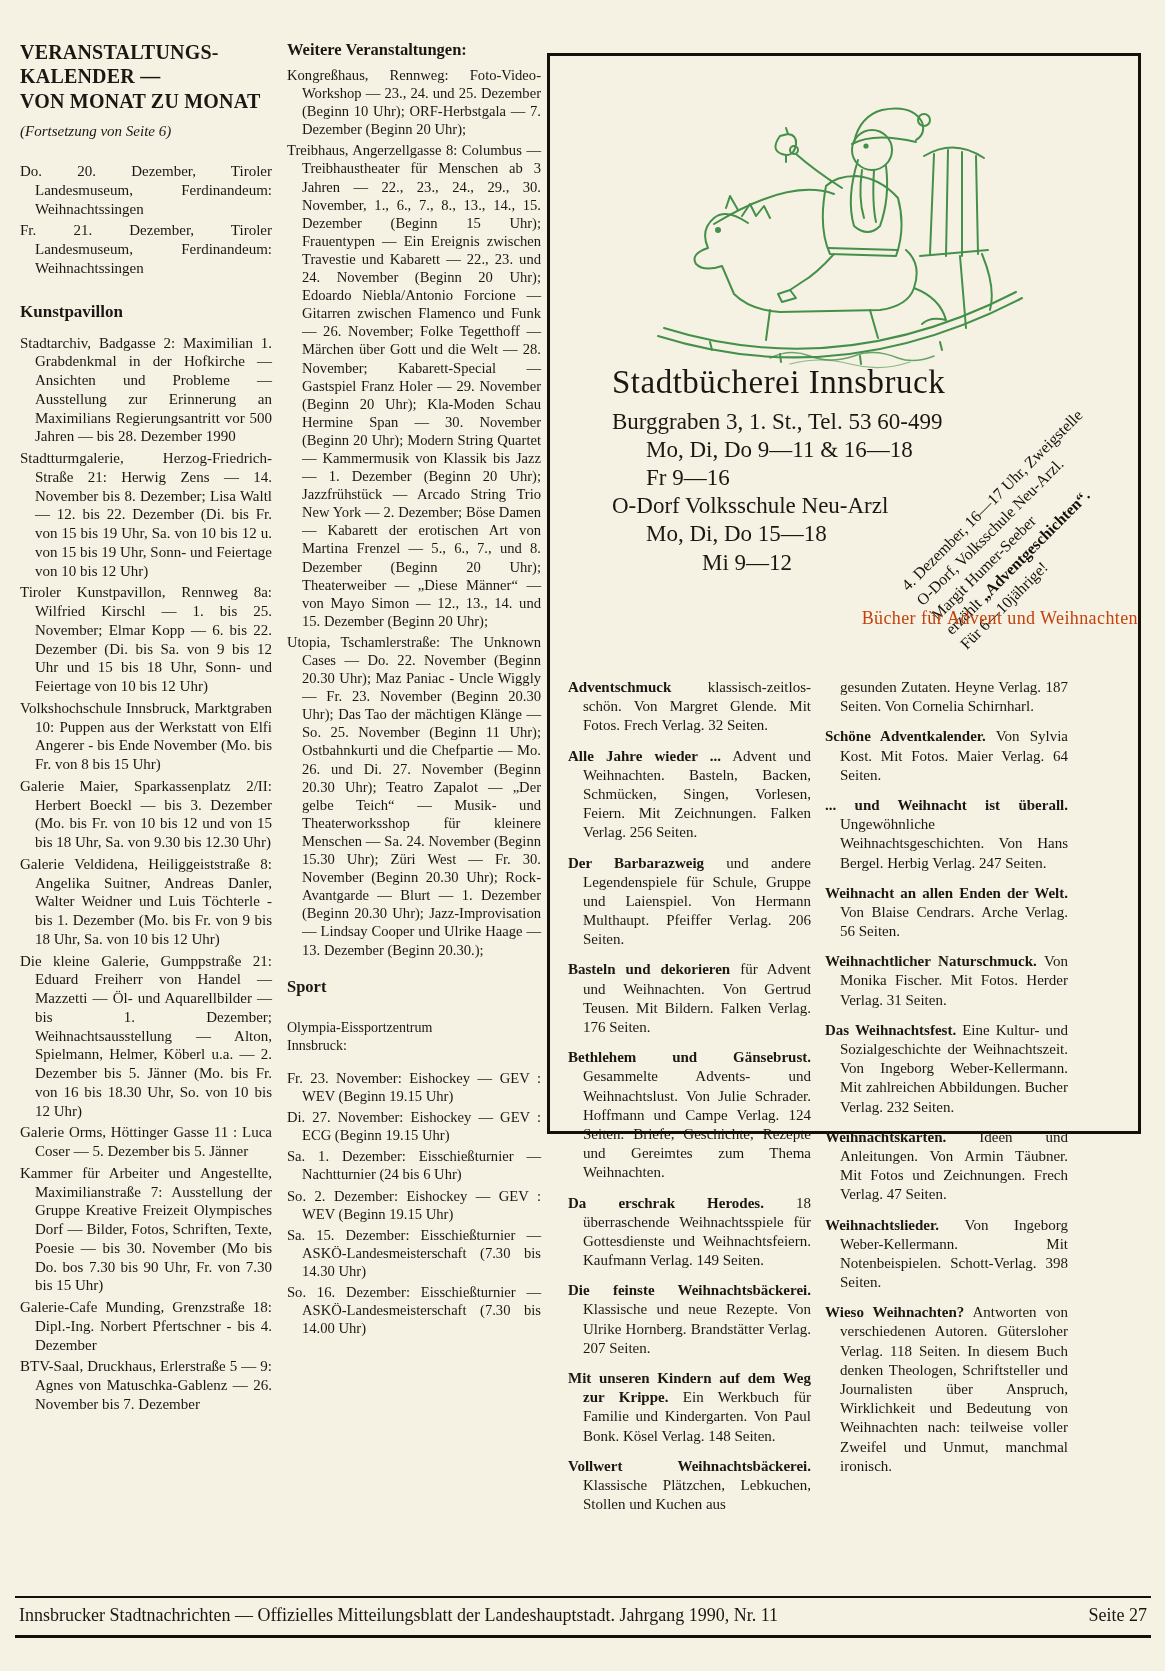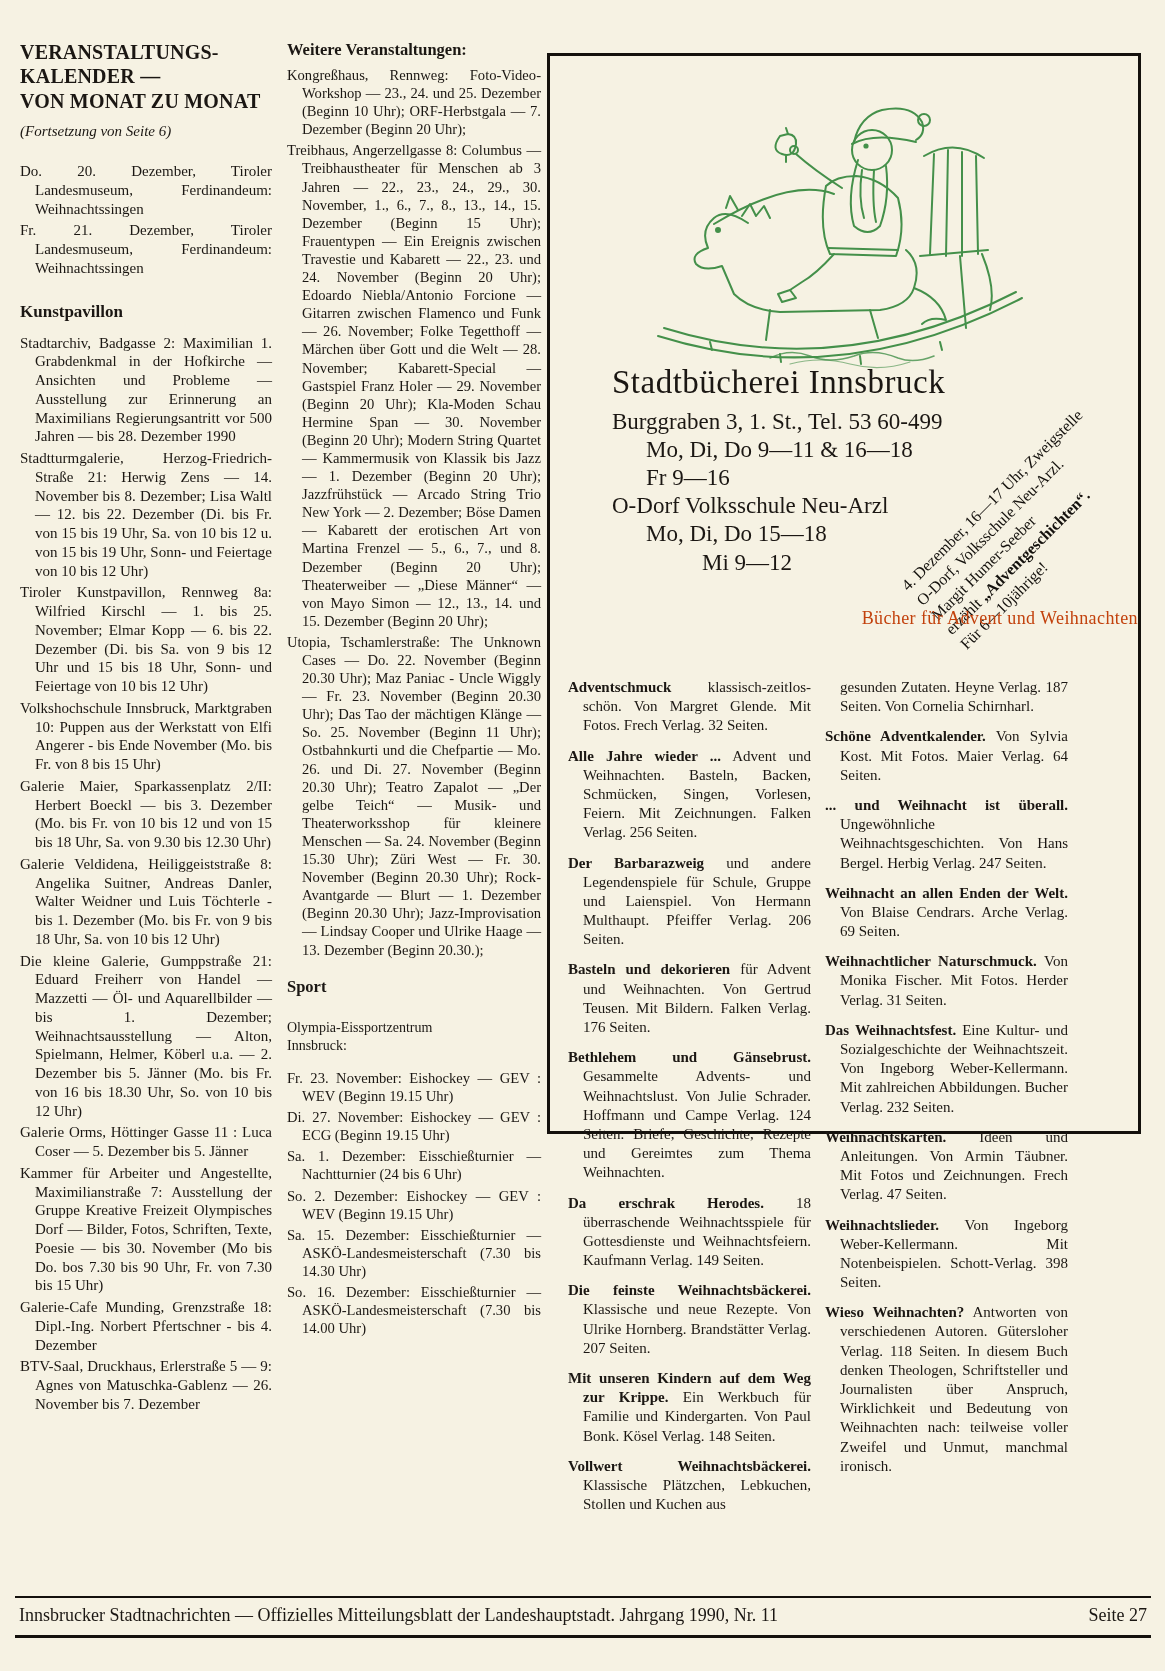--- a/index.html
+++ b/index.html
@@ -179,21 +179,21 @@
       <p class="book"><b>Bethlehem und Gänsebrust.</b><span> Gesammelte Advents- und Weihnachtslust. Von Julie Schrader. Hoffmann und Campe Verlag. 124 Seiten. Briefe, Geschichte, Rezepte und Gereimtes zum Thema Weihnachten.</span></p>
       <p class="book"><b>Da erschrak Herodes.</b><span> 18 überraschende Weihnachtsspiele für Gottesdienste und Weihnachtsfeiern. Kaufmann Verlag. 149 Seiten.</span></p>
       <p class="book"><b>Die feinste Weihnachtsbäckerei.</b><span> Klassische und neue Rezepte. Von Ulrike Hornberg. Brandstätter Verlag. 207 Seiten.</span></p>
       <p class="book"><b>Mit unseren Kindern auf dem Weg zur Krippe.</b><span> Ein Werkbuch für Familie und Kindergarten. Von Paul Bonk. Kösel Verlag. 148 Seiten.</span></p>
       <p class="book"><b>Vollwert Weihnachtsbäckerei.</b><span> Klassische Plätzchen, Lebkuchen, Stollen und Kuchen aus</span></p>
     </div>
     <div class="book-col">
       <p class="book cont"><span>gesunden Zutaten. Heyne Verlag. 187 Seiten. Von Cornelia Schirnharl.</span></p>
       <p class="book"><b>Schöne Adventkalender.</b><span> Von Sylvia Kost. Mit Fotos. Maier Verlag. 64 Seiten.</span></p>
       <p class="book"><b>... und Weihnacht ist überall.</b><span> Ungewöhnliche Weihnachtsgeschichten. Von Hans Bergel. Herbig Verlag. 247 Seiten.</span></p>
-      <p class="book"><b>Weihnacht an allen Enden der Welt.</b><span> Von Blaise Cendrars. Arche Verlag. 69 Seiten.</span></p>
+      <p class="book"><b>Weihnacht an allen Enden der Welt.</b><span> Von Blaise Cendrars. Arche Verlag. 56 Seiten.</span></p>
       <p class="book"><b>Weihnachtlicher Naturschmuck.</b><span> Von Monika Fischer. Mit Fotos. Herder Verlag. 31 Seiten.</span></p>
       <p class="book"><b>Das Weihnachtsfest.</b><span> Eine Kultur- und Sozialgeschichte der Weihnachtszeit. Von Ingeborg Weber-Kellermann. Mit zahlreichen Abbildungen. Bucher Verlag. 232 Seiten.</span></p>
       <p class="book"><b>Weihnachtskarten.</b><span> Ideen und Anleitungen. Von Armin Täubner. Mit Fotos und Zeichnungen. Frech Verlag. 47 Seiten.</span></p>
       <p class="book"><b>Weihnachtslieder.</b><span> Von Ingeborg Weber-Kellermann. Mit Notenbeispielen. Schott-Verlag. 398 Seiten.</span></p>
       <p class="book"><b>Wieso Weihnachten?</b><span> Antworten von verschiedenen Autoren. Gütersloher Verlag. 118 Seiten. In diesem Buch denken Theologen, Schriftsteller und Journalisten über Anspruch, Wirklichkeit und Bedeutung von Weihnachten nach: teilweise voller Zweifel und Unmut, manchmal ironisch.</span></p>
     </div>
   </div>
 </div>
 
 <div class="footer">

